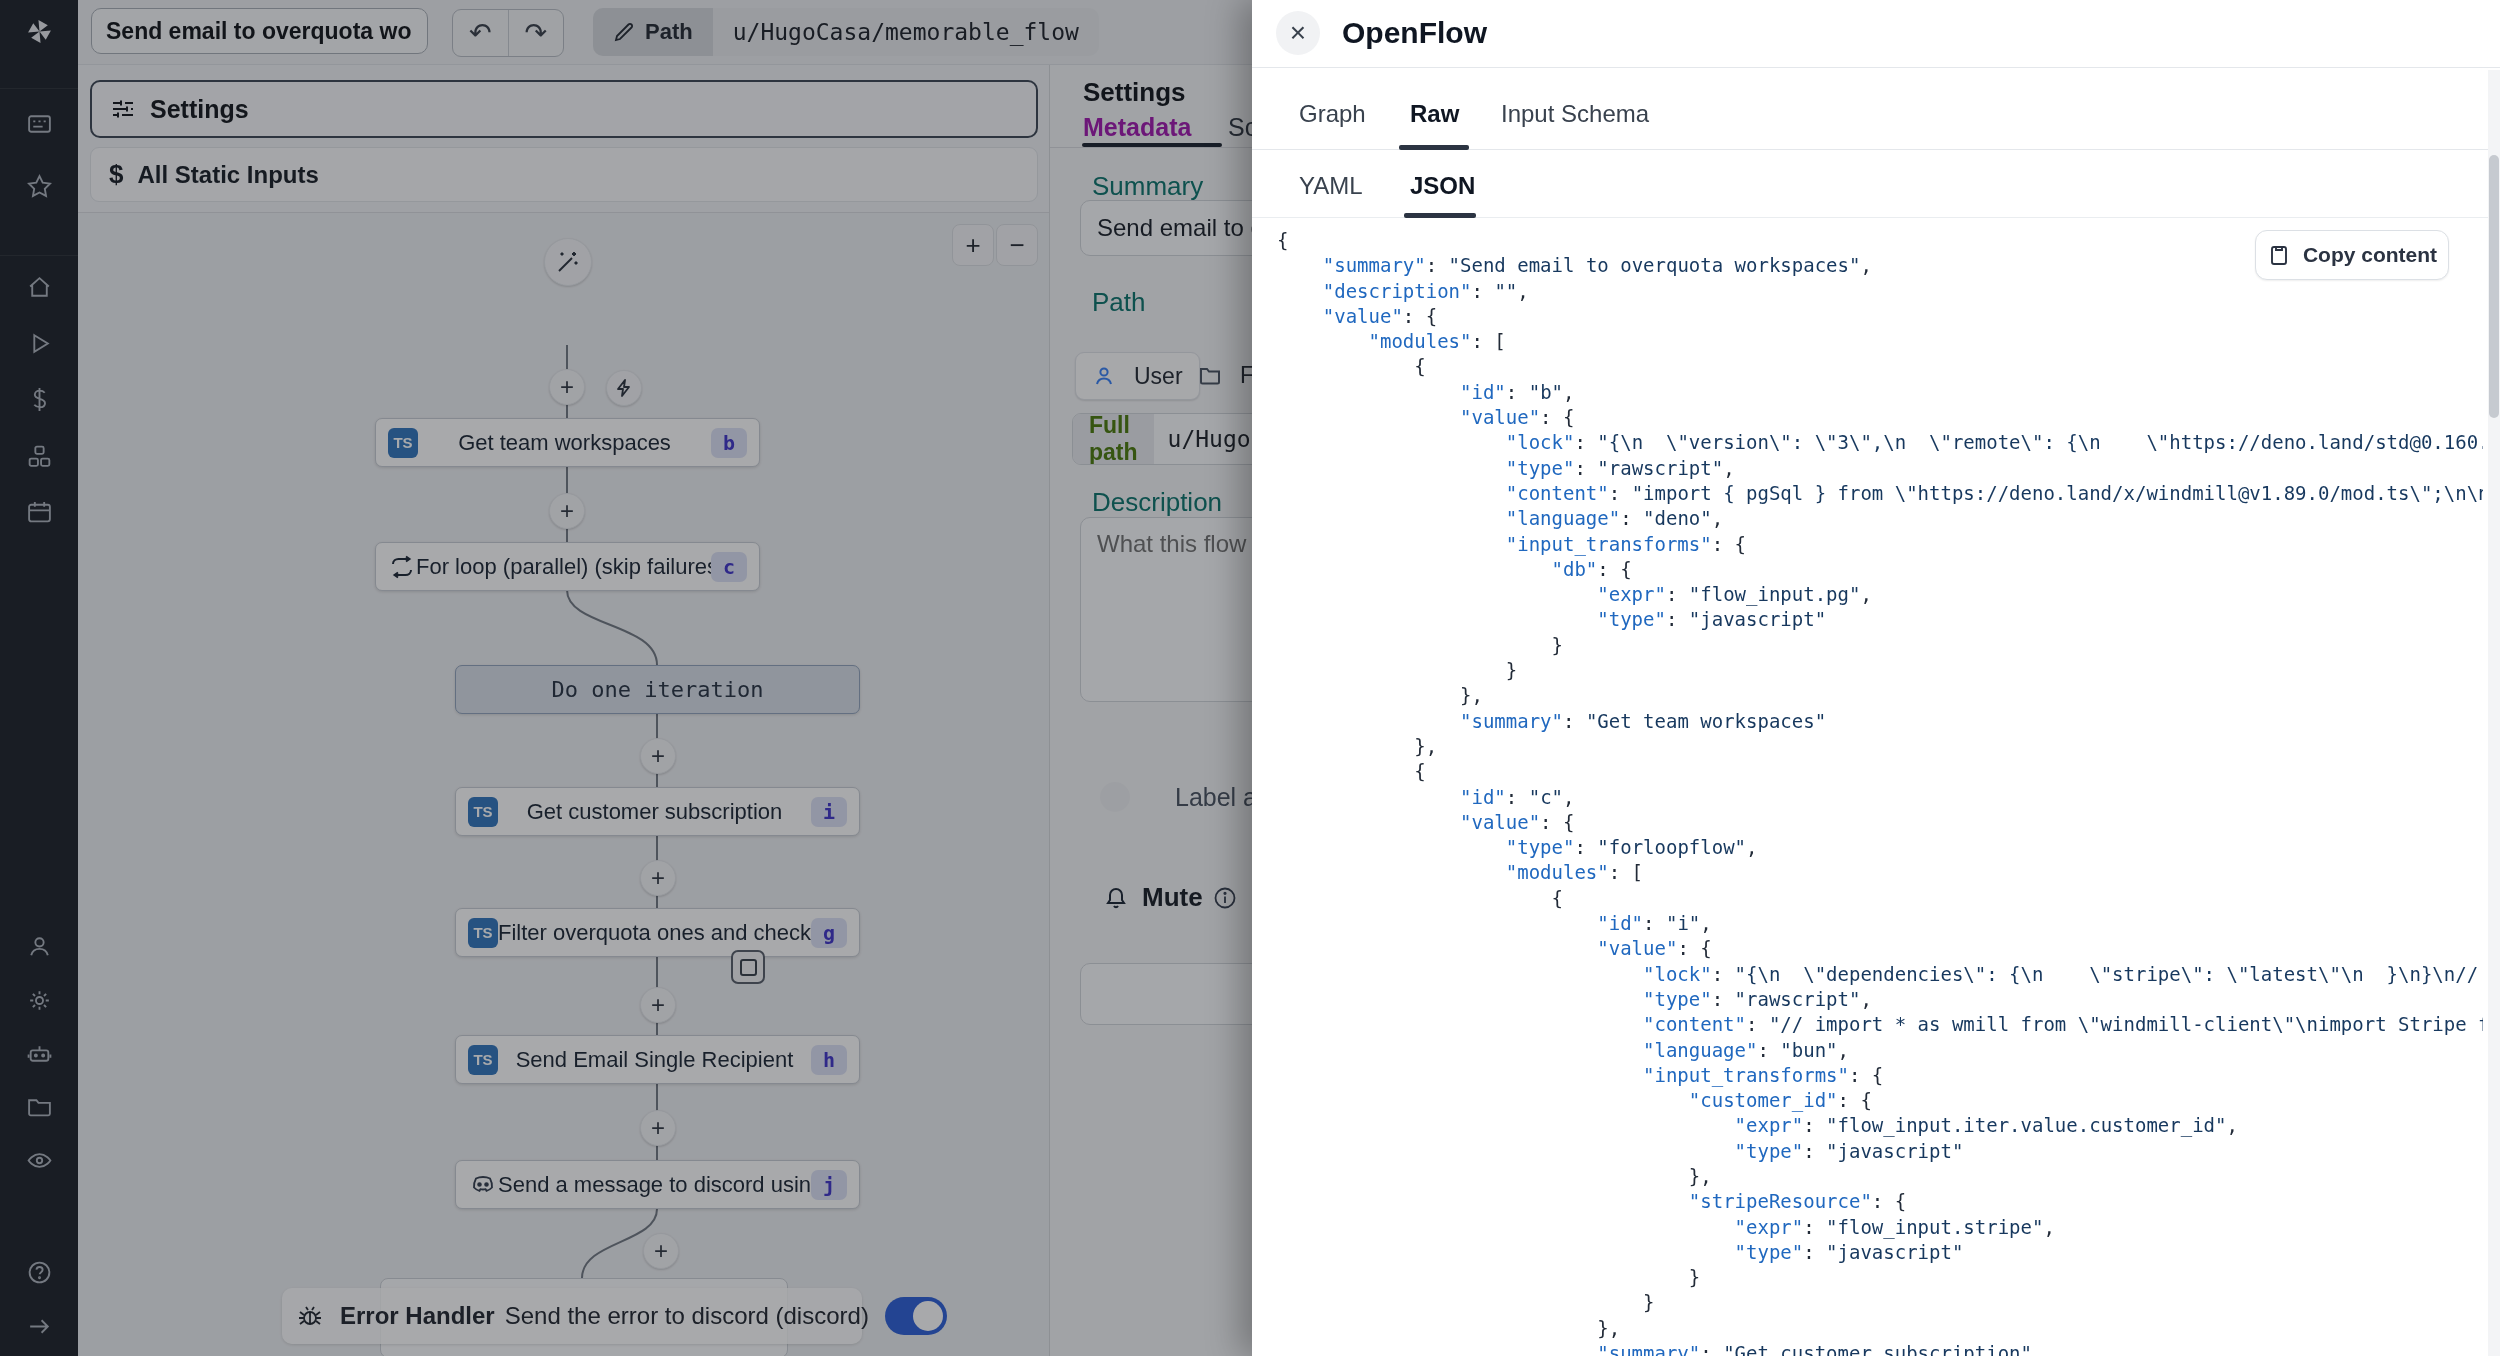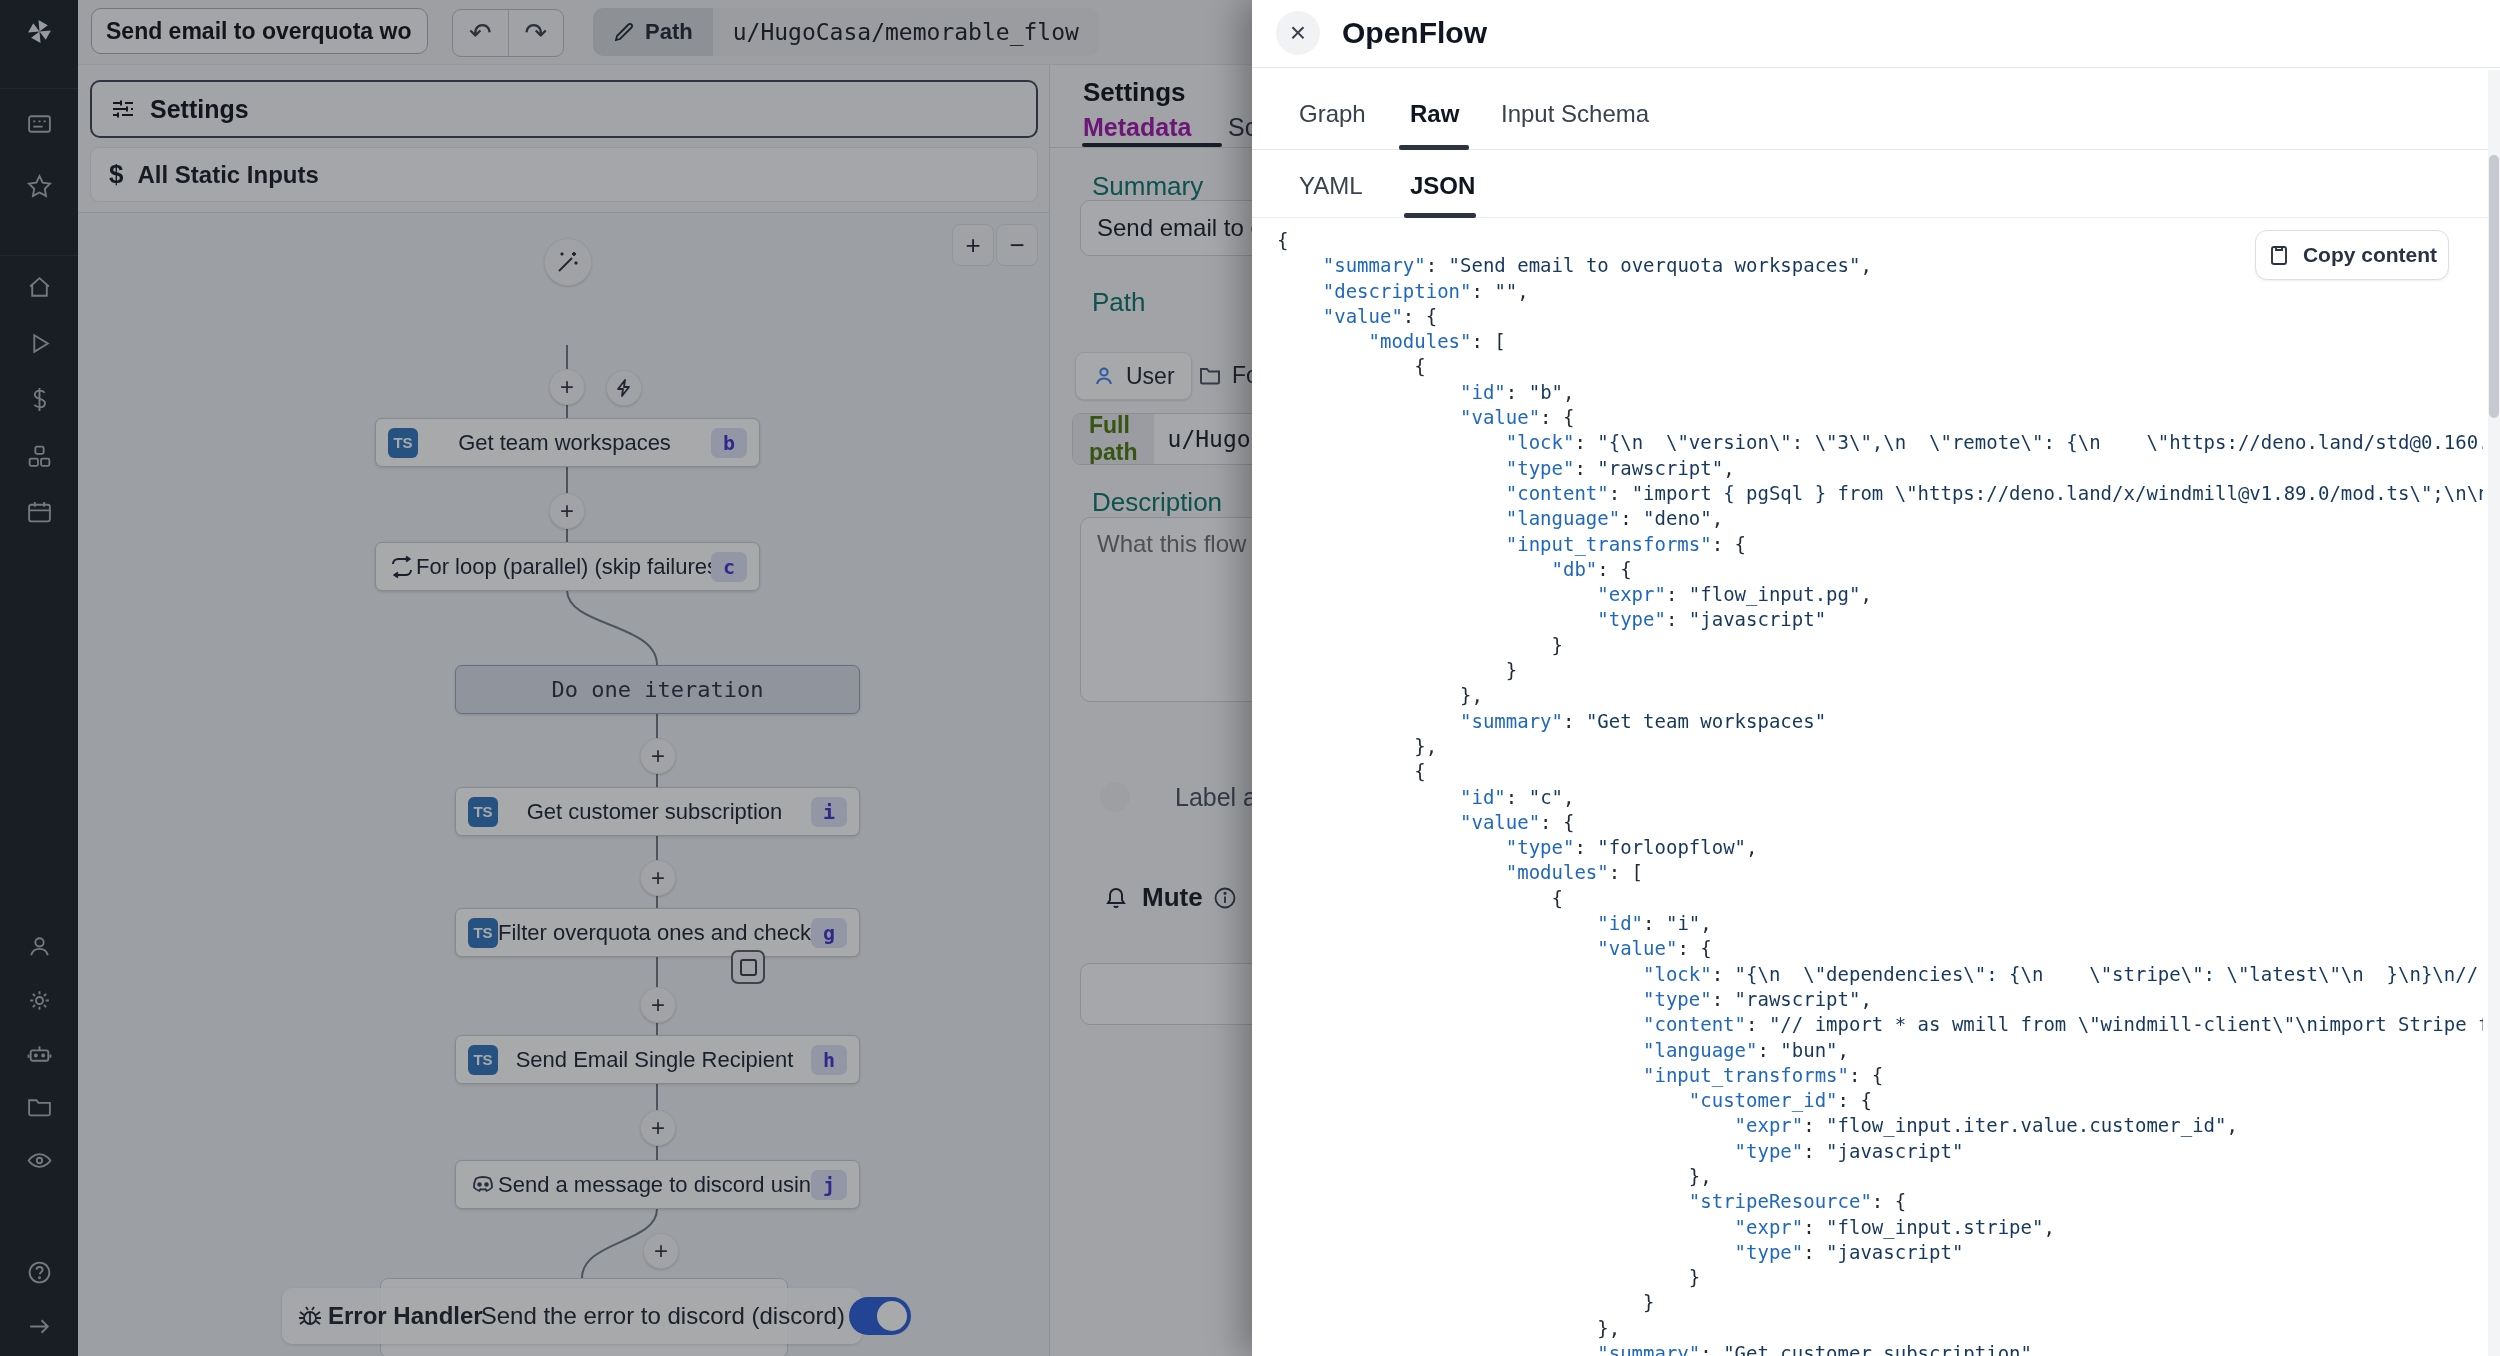--- a/index.html
+++ b/index.html
@@ -40,37 +40,37 @@
       display:flex;align-items:center;justify-content:center;flex:0 0 auto;font-family:"DejaVu Sans Mono",monospace;}
   .plus{position:absolute;width:34px;height:34px;border-radius:50%;background:#f5f6f8;border:1px solid #e3e6ea;box-shadow:0 1px 2px rgba(0,0,0,.15);
       display:flex;align-items:center;justify-content:center;font-size:24px;color:#333a45;}
   .circ{position:absolute;border-radius:50%;background:#f4f5f8;border:1px solid #e3e6ea;box-shadow:0 1px 2px rgba(0,0,0,.15);
       display:flex;align-items:center;justify-content:center;color:#2d343f;}
   .skipbox{position:absolute;left:653px;top:885px;width:30px;height:30px;border:2px solid #59606b;border-radius:7px;background:#f2f3f5;
       display:flex;align-items:center;justify-content:center;}
   .skipbox i{display:block;width:13px;height:13px;border:2.5px solid #3b424c;border-radius:3px;}
   .errnode{position:absolute;left:302px;top:1213px;width:406px;height:78px;background:#fbfcfd;border:1px solid #ccd1d7;border-radius:8px;}
   .errbar{position:absolute;left:204px;top:1223px;width:580px;height:56px;background:rgba(255,255,255,.82);border-radius:10px;
-      box-shadow:0 1px 3px rgba(0,0,0,.12);display:flex;align-items:center;gap:4px;padding:0 14px;box-sizing:border-box;font-size:24px;color:#242a33;white-space:nowrap;}
+      box-shadow:0 1px 3px rgba(0,0,0,.12);display:flex;align-items:center;gap:16px;padding:0 14px;box-sizing:border-box;font-size:24px;color:#242a33;white-space:nowrap;}
   .tgl{width:62px;height:38px;border-radius:19px;position:relative;flex:0 0 auto;}
   .tgl .knob{position:absolute;top:4px;width:30px;height:30px;border-radius:50%;}
   .tgl.on{background:#2f62d8;}
   .tgl.on .knob{right:4px;background:#fff;}
   .tgl.off{background:#c7ccd2;}
   .tgl.off .knob{left:4px;background:#eef0f2;}
   
   #metapanel{left:1049px;top:65px;width:420px;height:1291px;background:#f5f6f8;border-left:1px solid #d5d8dc;}
   .mp-h{position:absolute;left:33px;top:12px;font-size:26px;font-weight:bold;color:#14181e;}
   .mp-tab{position:absolute;top:48px;font-size:25px;color:#333b46;}
   .mp-tabline{position:absolute;left:0;top:82px;width:420px;border-top:1px solid #d9dce0;}
   .mp-underline{position:absolute;left:32px;top:78px;width:140px;height:4px;background:#1f2733;border-radius:2px;}
   .mp-lab{position:absolute;left:42px;font-size:26px;color:#0f766e;}
   .mp-input{position:absolute;left:30px;width:345px;border:1px solid #d2d6db;border-radius:10px;background:#fbfcfd;
       font-family:"Liberation Sans",sans-serif;font-size:24px;color:#1d232c;padding:0 16px;box-sizing:border-box;}
-  .chip{position:absolute;top:220px;height:46px;border-radius:9px;display:flex;align-items:center;gap:10px;padding:0 16px;font-size:23px;color:#272d36;}
+  .chip{position:absolute;top:220px;height:46px;border-radius:9px;display:flex;align-items:center;gap:18px;padding:0 16px;font-size:23px;color:#272d36;}
   .chip.sel{background:#fdfdfe;border:1px solid #e0e3e8;box-shadow:0 1px 2px rgba(0,0,0,.12);}
   .fp-group{position:absolute;left:22px;top:348px;width:380px;height:50px;border:1px solid #d2d6db;border-radius:9px;background:#fbfcfd;
       display:flex;align-items:stretch;overflow:hidden;}
   .fp-group .addon{background:#e9ebef;display:flex;align-items:center;padding:0 16px;font-weight:bold;font-size:23px;color:#4d7c0f;}
   .fp-group .val{display:flex;align-items:center;padding:0 14px;font-size:23px;color:#20252d;}
   
   #scrim{left:0;top:0;width:2500px;height:1356px;background:rgba(13,16,22,.36);z-index:40;}
   
   #drawer{left:1252px;top:0;width:1248px;height:1356px;background:#fff;z-index:50;box-shadow:-12px 0 32px rgba(0,0,0,.28);}
   .dr-close{position:absolute;left:24px;top:11px;width:44px;height:44px;border-radius:50%;background:#f1f2f4;

